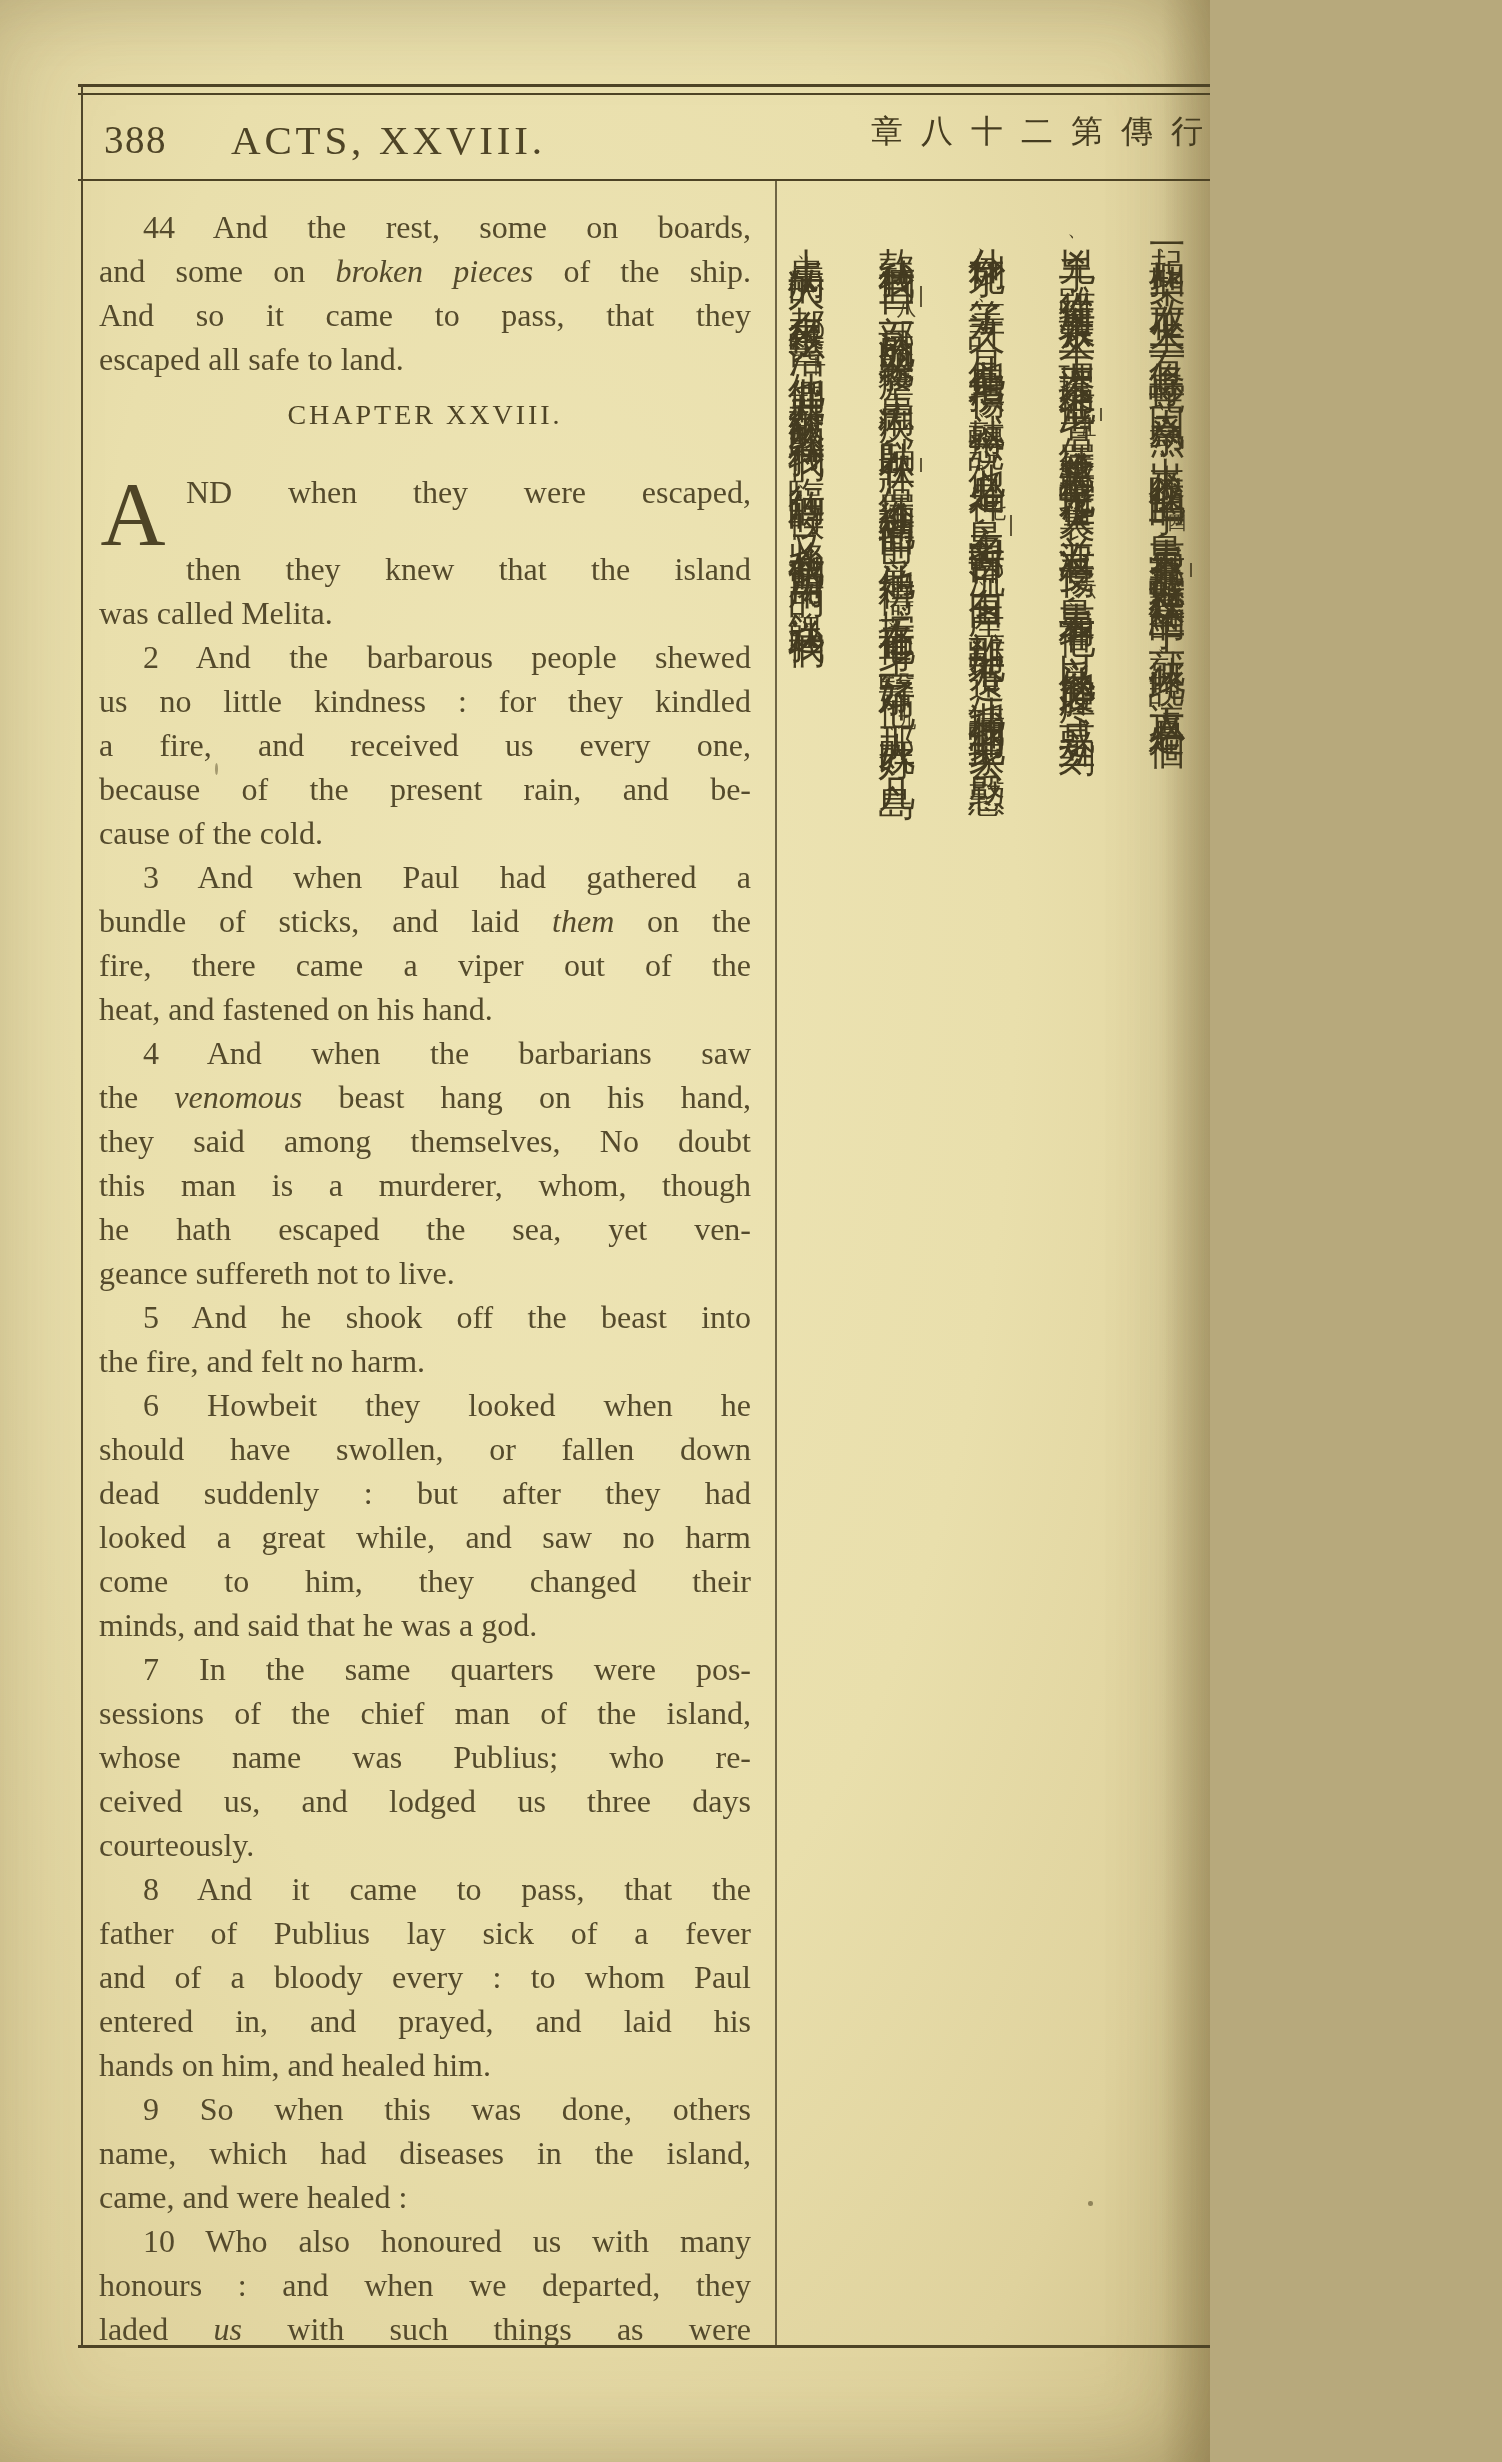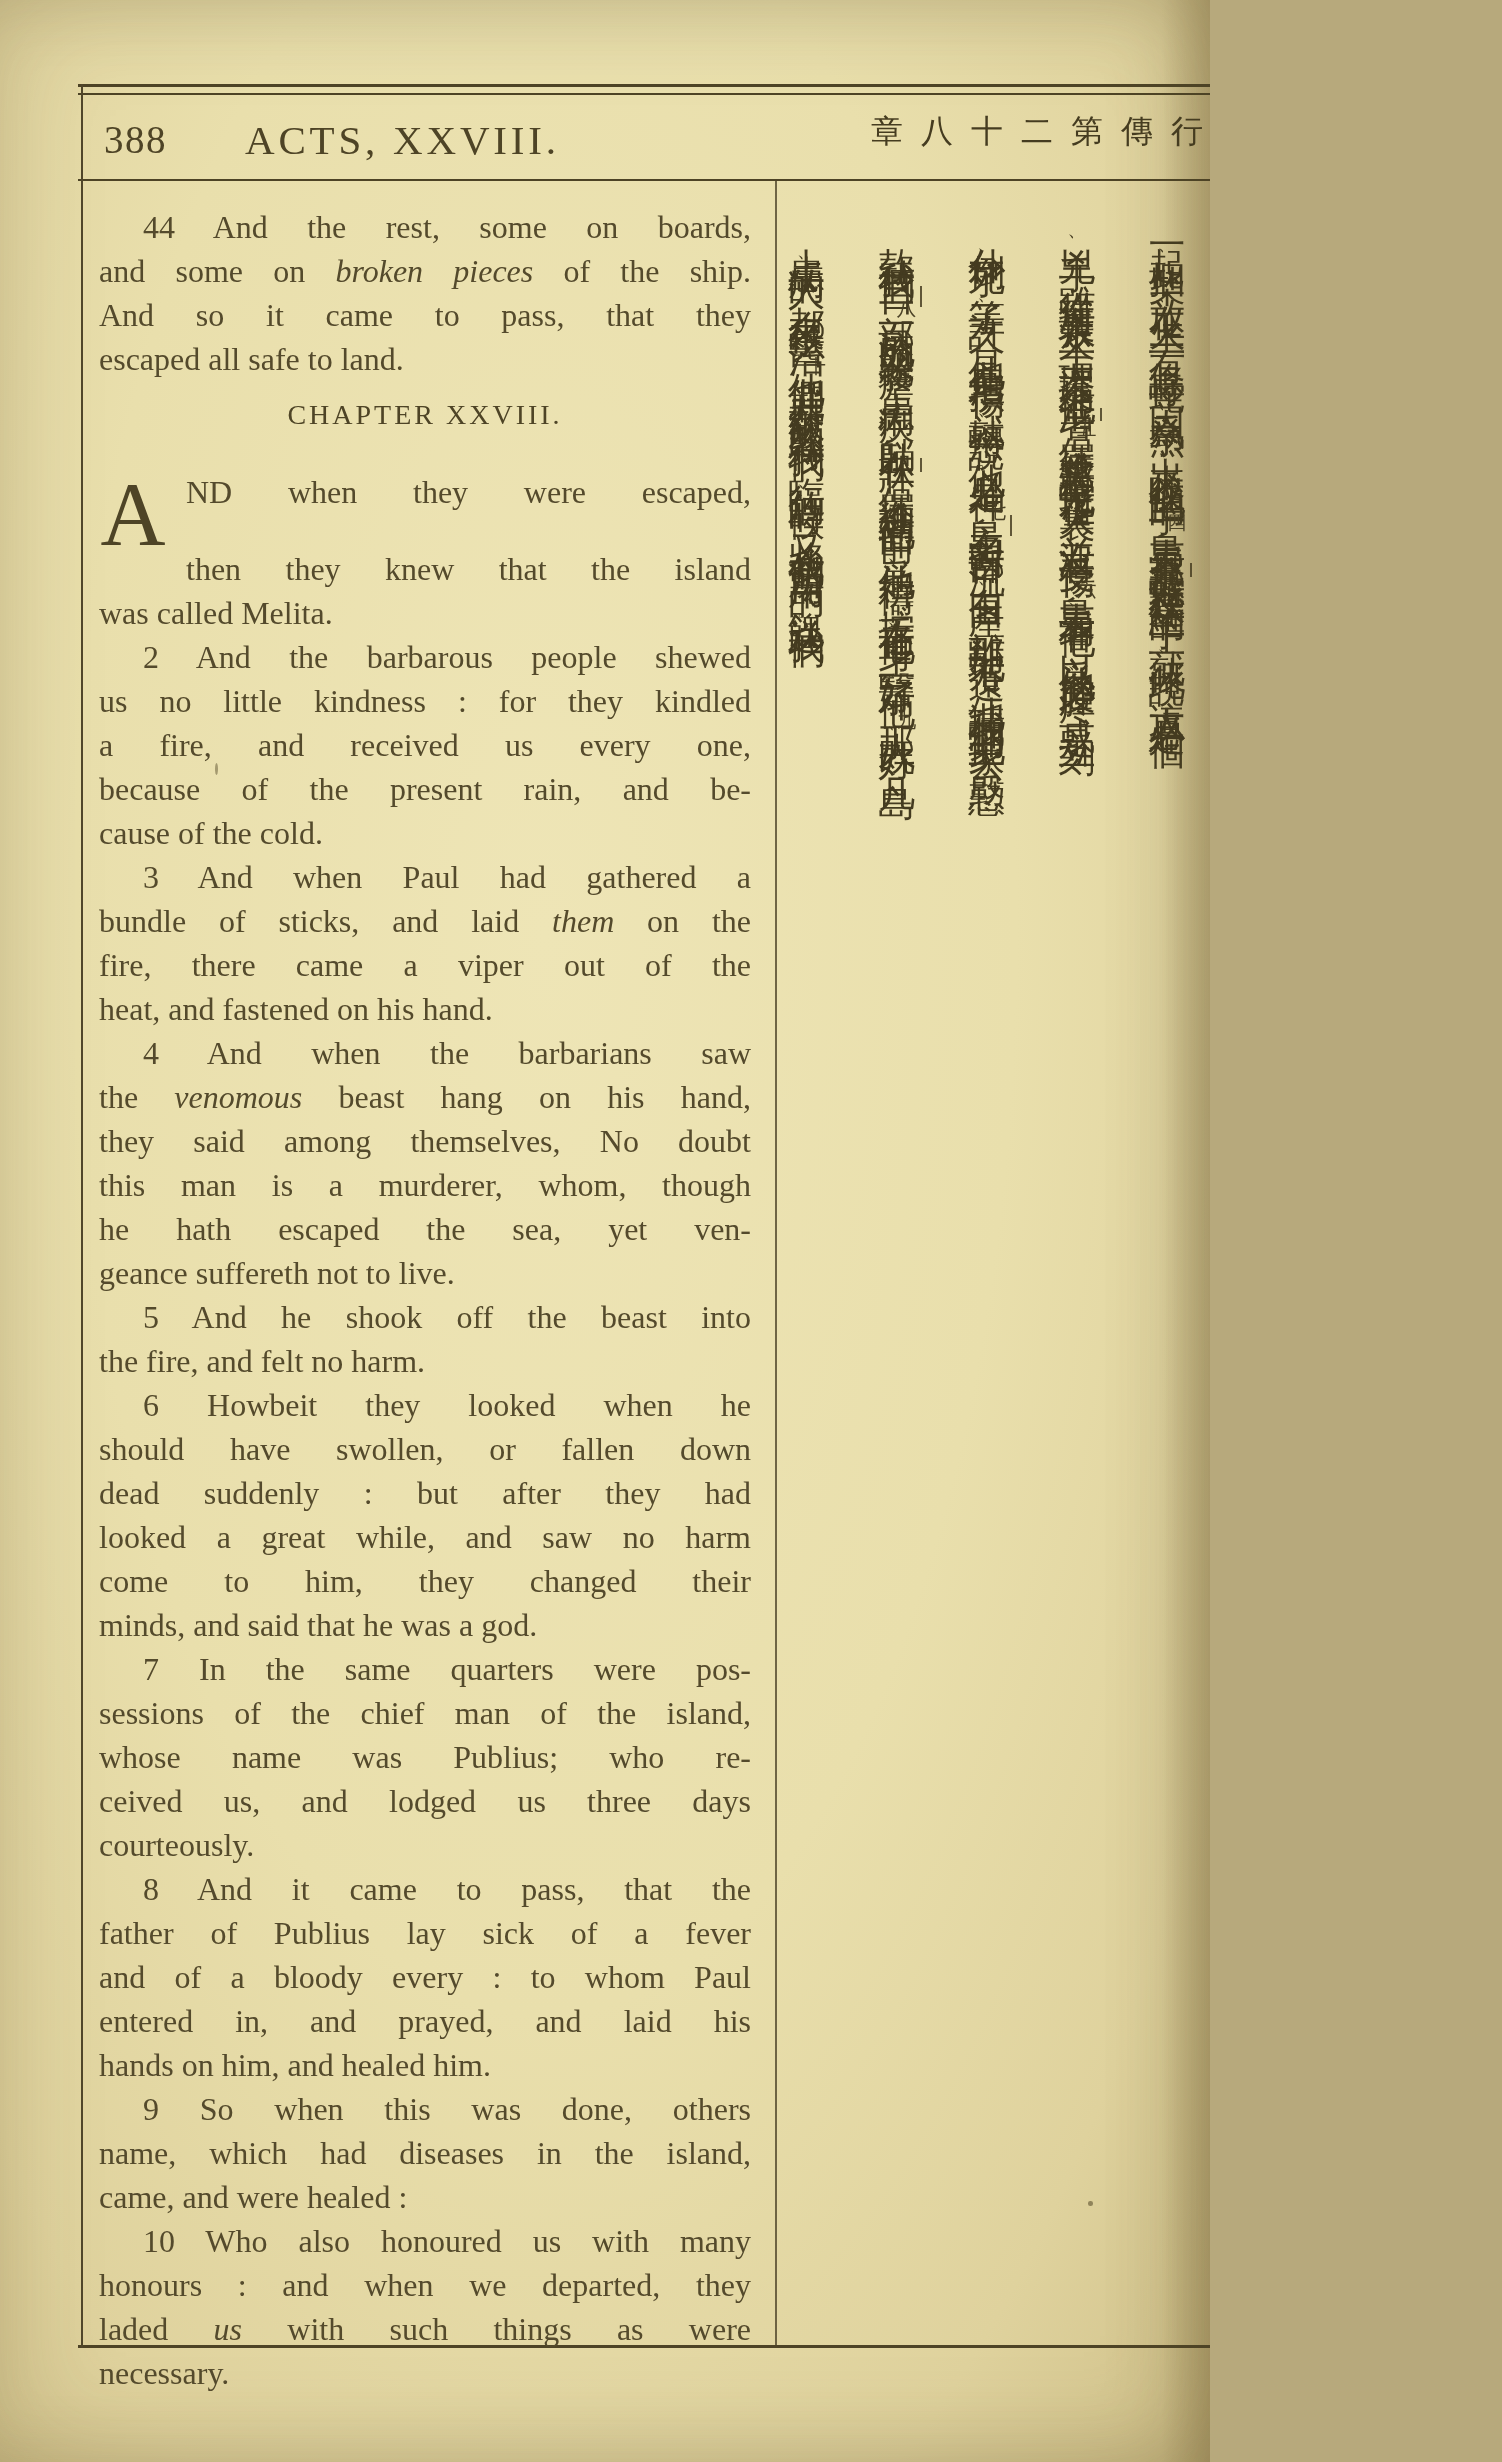--- a/index.html
+++ b/index.html
@@ -7,21 +7,21 @@
     position:relative;width:1210px;height:2462px;overflow:hidden;
     background:
       linear-gradient(to right, rgba(120,100,50,0) 96%, rgba(110,90,45,.28) 100%),
       radial-gradient(ellipse at 45% 38%, #eee5b6 0%, #e9dfac 50%, #dfd29d 80%, #cfc089 100%);
     box-shadow: inset 0 0 105px rgba(100,84,42,.22), inset -38px 0 68px rgba(100,84,42,.18);
     font-family:"Liberation Serif","DejaVu Serif",serif;
   }
   .rule-h{position:absolute;background:#4d4325;}
   .rule-v{position:absolute;background:#50462a;}
   .pageno{position:absolute;left:104px;top:117px;font-size:39px;color:#4e4426;letter-spacing:1.5px;}
-  .title-en{position:absolute;left:231px;top:116px;font-size:41px;color:#4e4426;letter-spacing:3.8px;margin-left:14px;}
+  .title-en{position:absolute;left:231px;top:116px;font-size:41px;color:#4e4426;letter-spacing:3.8px;}
   .title-zh{position:absolute;left:871px;top:110px;width:490px;font-size:32px;color:#453c20;
     letter-spacing:18px;white-space:nowrap;font-family:"DejaVu Serif",serif;}
   
   #english-col{position:absolute;left:99px;top:205px;width:652px;color:#544a2c;
     font-size:32px;line-height:44px;}
   .eline{text-align:justify;text-align-last:justify;height:44px;}
   .eline.end{text-align-last:left;}
   .eline.indent{text-indent:44px;}
   .chapter{text-align:center;text-align-last:center;font-size:28px;letter-spacing:3px;
     height:44px;margin:12px 0 7.5px 0;color:#4e4426;}
@@ -121,21 +121,20 @@
       </div>
       <div>
         <div class="eline indent">9 So when this was done, others</div>
         <div class="eline">name, which had diseases in the island,</div>
         <div class="eline end">came, and were healed :</div>
       </div>
       <div>
         <div class="eline indent">10 Who also honoured us with many</div>
         <div class="eline">honours : and when we departed, they</div>
         <div class="eline">laded <em>us</em> with such things as were</div>
-        <div class="eline end">necessary.</div>
       </div>
     </div>
 
   <div id="zh-cols">
       <div class="zh-col"><span class="vmark">四四</span>又吩咐其餘的人<span class="punct">、</span>或伏在板片上<span class="punct">、</span>或藉著船上的碎木上岸<span class="punct">、</span>於是衆人都得救上了岸了<span class="punct">。</span></div>
       <div class="zh-col chapter-col">第二十八章</div>
       <div class="zh-col"><span class="vmark">一</span>既已得救上岸<span class="punct">、</span>纔知道那島名叫<span class="place">米利大</span><span class="punct">。</span><span class="vmark">二</span>島夷看待我們<span class="punct">、</span>有非常的情分<span class="punct">、</span>因爲下雨<span class="punct">、</span>天氣又冷<span class="punct">、</span>就生火接待我們衆人<span class="punct">、</span><span class="vmark">三</span><span class="name">保羅</span>拾</div>
       <div class="zh-col">起一捆柴<span class="punct">、</span>放在火上<span class="punct">、</span>有一條毒蛇<span class="punct">、</span>因爲熱了<span class="punct">、</span>出來咬住他的手<span class="punct">。</span><span class="vmark">四</span>島夷看見那毒蛇懸在<span class="name">保羅</span>的手上<span class="punct">、</span>就彼此說<span class="punct">、</span>這人必是一個</div>
       <div class="zh-col">兇手<span class="punct">、</span>雖從海裏救上來<span class="punct">、</span>天理還不容他活著<span class="punct">。</span><span class="vmark">五</span><span class="name">保羅</span>竟將那毒蛇甩在火裏<span class="punct">、</span>並沒有受傷<span class="punct">。</span><span class="vmark">六</span>島夷看著他<span class="punct">、</span>以爲他必腫疼<span class="punct">、</span>或是立刻</div>
       <div class="zh-col">仆倒死了<span class="punct">、</span>等了許久<span class="punct">、</span>見他毫無損傷<span class="punct">、</span>就轉念說<span class="punct">、</span>他必是神<span class="punct">。</span><span class="vmark">七</span>島主名叫<span class="name">部百流</span><span class="punct">、</span>有田產<span class="punct">、</span>離那地方不遠<span class="punct">、</span>他請我們到他家去<span class="punct">、</span>慇懃</div>

